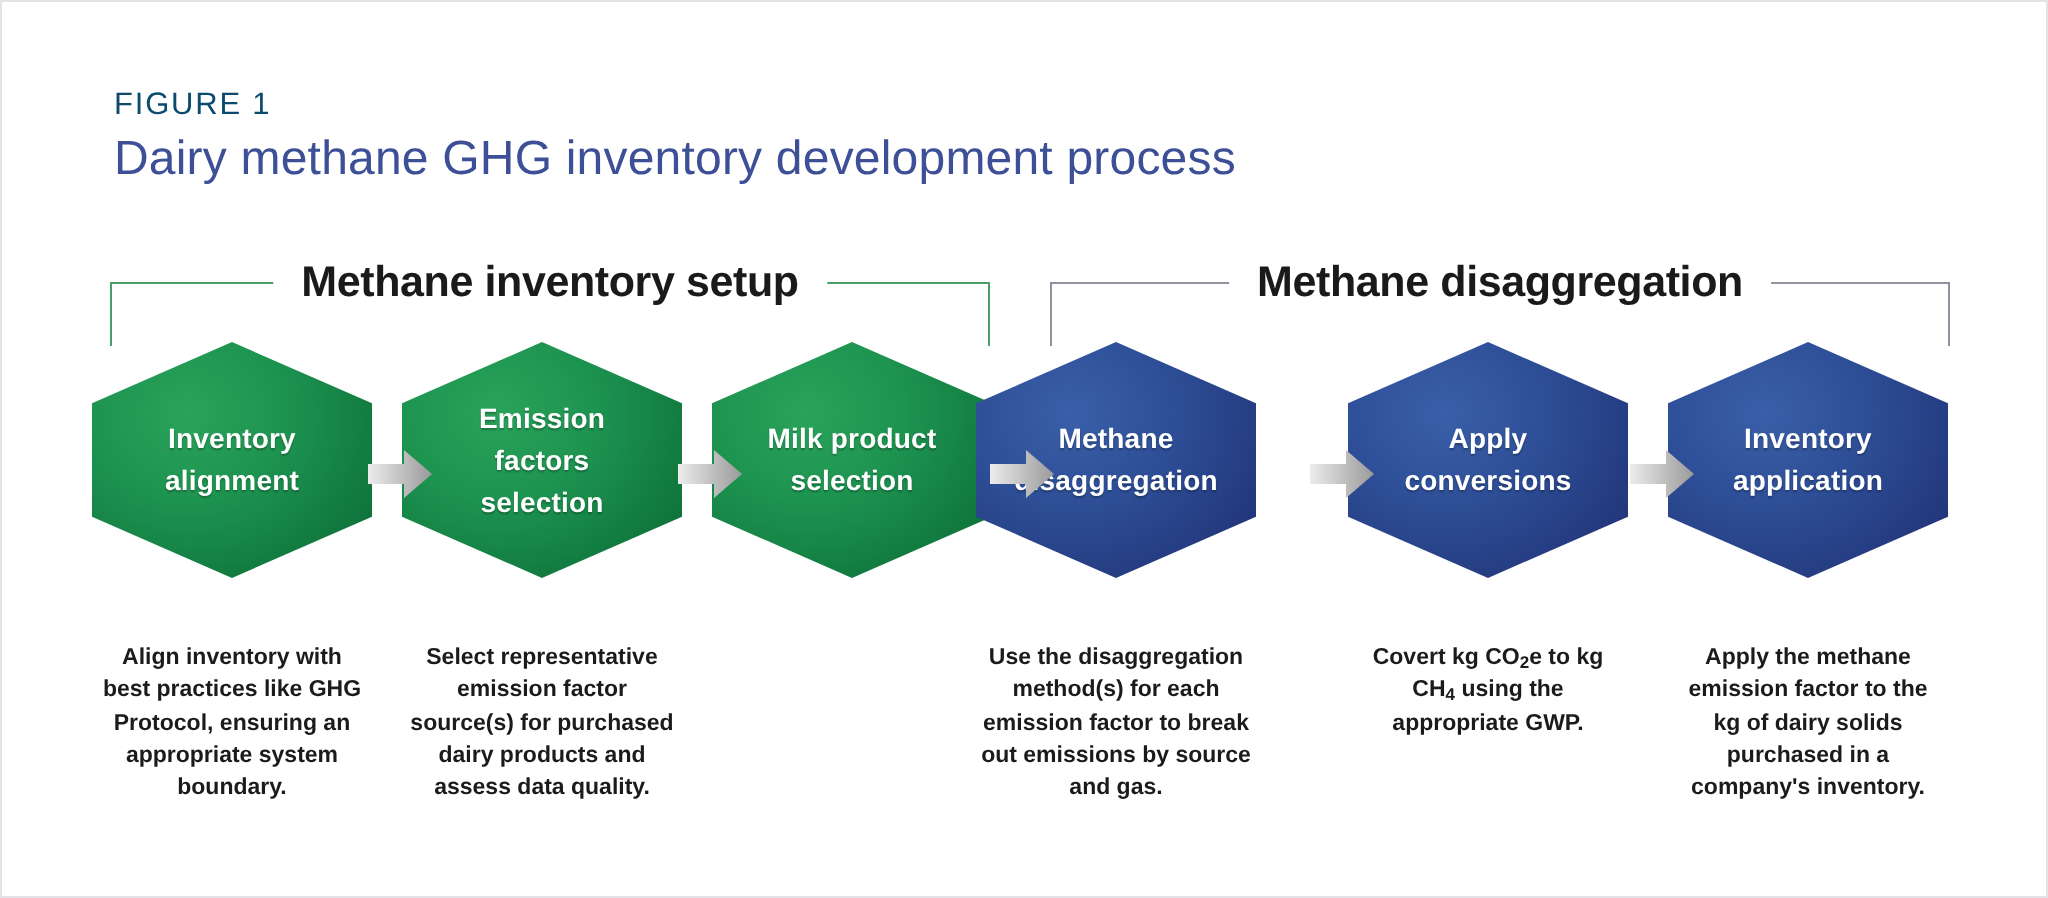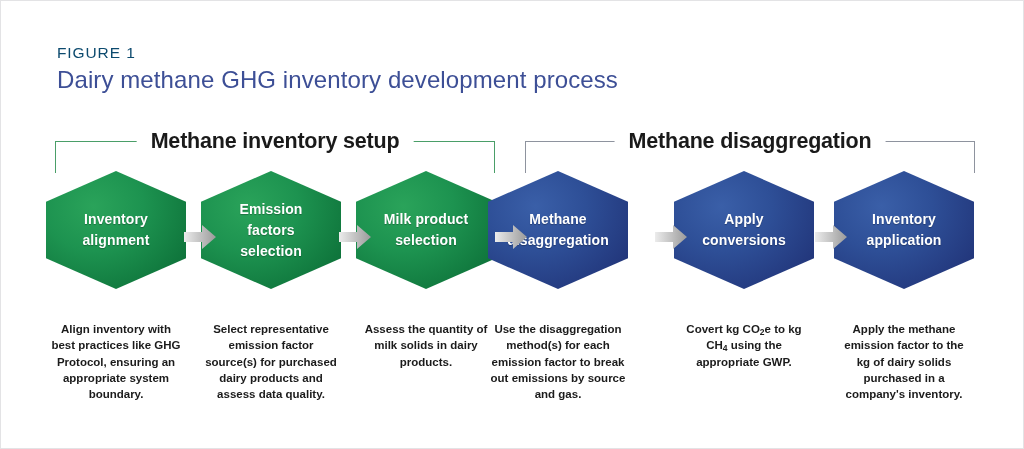--- a/index.html
+++ b/index.html
@@ -180,21 +180,20 @@
   </div>
 
   <div class="stage" style="left:355px;">
     <div class="hex-wrap">
       <div class="hex green"></div>
       <div class="hex-label">
         <span>Milk product</span>
         <span>selection</span>
       </div>
     </div>
-    <div class="caption">Assess the quantity of milk solids in dairy products.</div>
   </div>
 
   <div class="stage" style="left:487px;">
     <div class="hex-wrap">
       <div class="hex blue"></div>
       <div class="hex-label">
         <span>Methane</span>
         <span>disaggregation</span>
       </div>
     </div>

